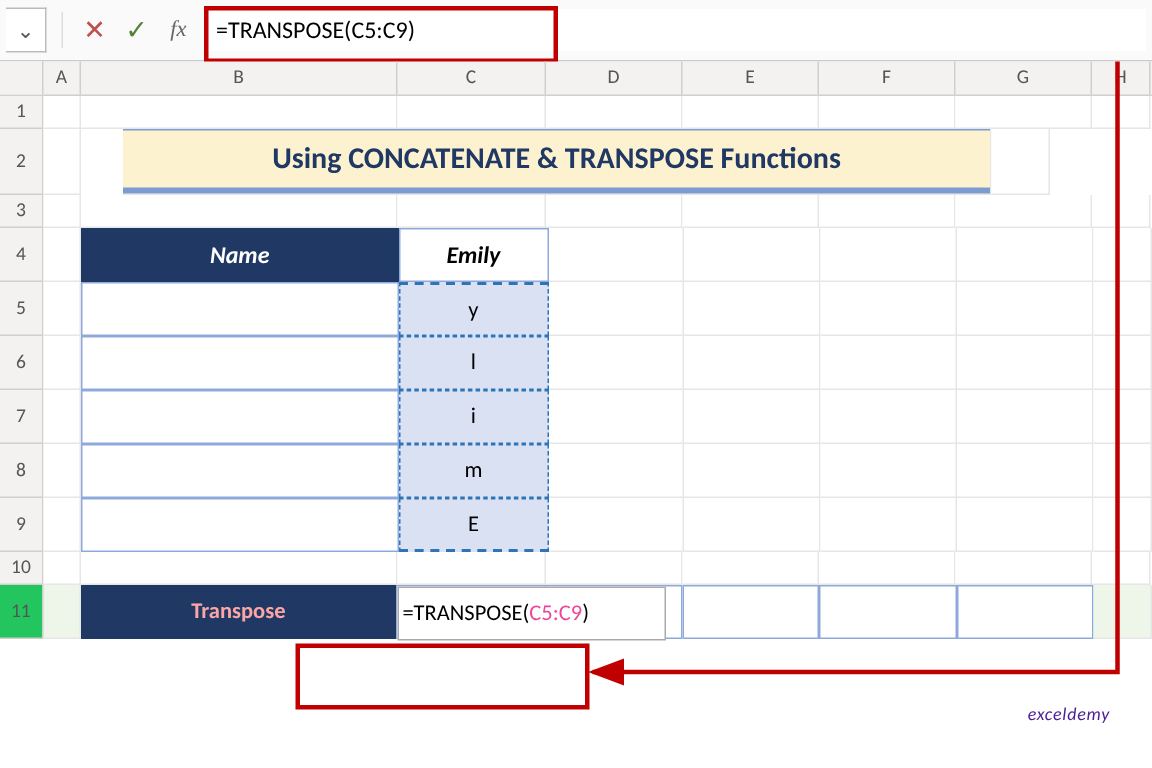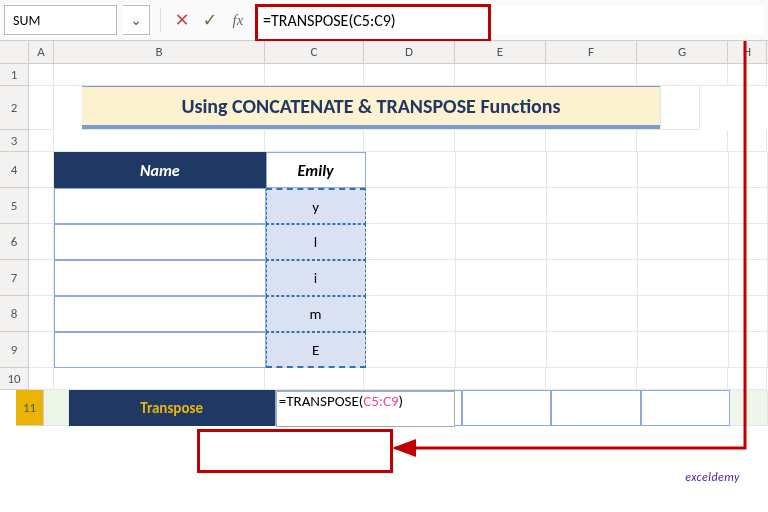--- a/index.html
+++ b/index.html
@@ -161,37 +161,38 @@
   }
   .sel {
     background: #d9e1f2;
     border: 1px dashed #2f75b5;
   }
   .sel-top { border-top: 2px dashed #2f75b5; }
   .sel-bot { border-bottom: 2px dashed #2f75b5; }
 
   .row-label {
     background: #1f3864;
-    color: #eab308;
+    color: #fca5a5;
     font-weight: bold;
     display:flex;align-items:center;justify-content:center;
     font-size: 15px;
     border: 1px solid #1f3864;
   }
   .outcell {
     border: 1px solid #8ea9db;
     background: #fff;
   }
 
   .formula-overlap {
     position: absolute;
     left: 0;
     top: 0;
     height: 100%;
     display: flex;
+    align-items: center;
     padding-left: 2px;
     font-size: 15px;
     white-space: nowrap;
     background: #fff;
     border: 1px solid #aaa;
     z-index: 5;
   }
   .cell-highlight {
     position: absolute;
     border: 3px solid #c00000;
@@ -211,21 +212,20 @@
     font-size: 12px;
     color: #4c1d95;
     font-style: italic;
     letter-spacing: 0.5px;
   }
 </style>
 </head>
 <body>
 
 <div class="ribbon-row">
-  <div class="name-box">SUM</div>
   <div class="nb-chevron">⌄</div>
   <div class="sep"></div>
   <div class="fn-btn" style="color:#c0504d;font-style:normal;font-size:18px;">✕</div>
   <div class="fn-btn" style="color:#548235;font-style:normal;font-size:18px;">✓</div>
   <div class="fn-btn" style="color:#666;font-size:15px;">fx</div>
   <div class="formula-input">
     <span>=TRANSPOSE(C5:C9)</span>
     <div class="formula-highlight" style="width:230px;"></div>
   </div>
 </div>
@@ -351,21 +351,21 @@
     <div class="cell cB"></div>
     <div class="cell cC"></div>
     <div class="cell cD"></div>
     <div class="cell cE"></div>
     <div class="cell cF"></div>
     <div class="cell cG"></div>
     <div class="cell cH"></div>
   </div>
 
   <div class="row">
-    <div class="rh" style="background:#eab308;margin-left:16px;">11</div>
+    <div class="rh" style="background:#22c55e;">11</div>
     <div class="cell cA" style="background:#eef6ea;"></div>
     <div class="cell cB row-label">
       <span>Transpose</span>
     </div>
     <div class="cell cC outcell" style="position:relative;">
       <div class="formula-overlap" style="width:175px;">
         <span>=TRANSPOSE(</span>
           <span style="color:#ec4899;">C5:C9</span>
           <span>)</span>
       </div>

